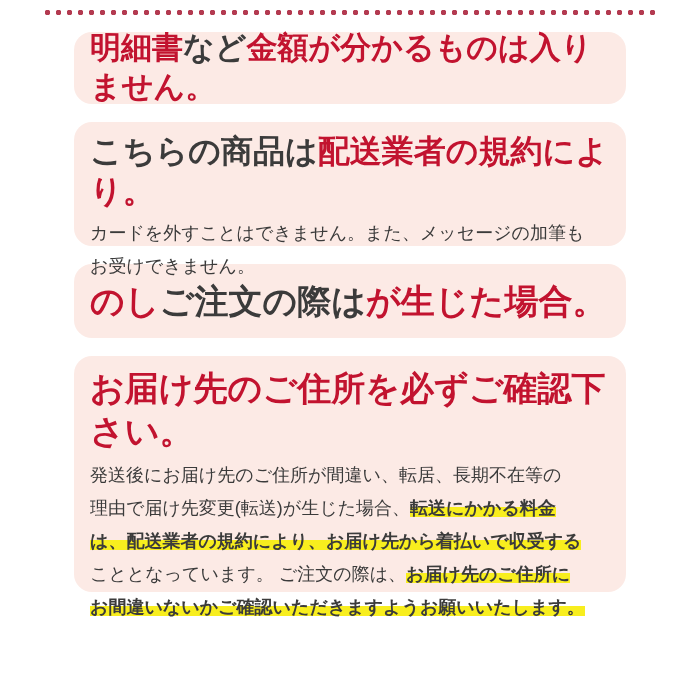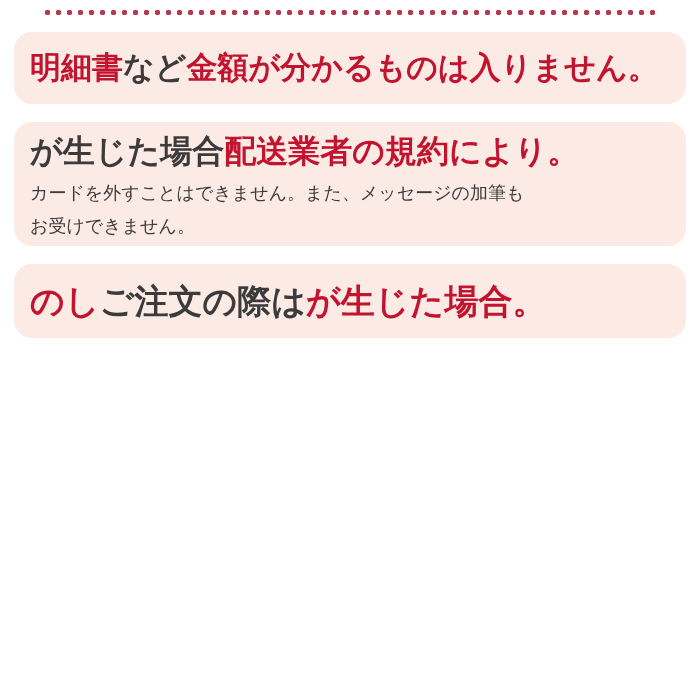--- a/index.html
+++ b/index.html
@@ -30,21 +30,21 @@
   .dotted-divider {
     width: 616px;
     height: 7px;
     margin: 9px auto 0;
     background-image: radial-gradient(circle, var(--title-red) 2.6px, rgba(0,0,0,0) 3px);
     background-size: 11px 7px;
     background-position: left center;
     background-repeat: repeat-x;
   }
   .notice-box {
-    width: 672px;
+    width: 552px;
     margin: 18px auto 0;
     background: var(--box-bg);
     border-radius: 18px;
     padding: 0 6px 0 16px;
   }
   .box-single { display: flex; align-items: center; }
   .box-receipt { height: 72px; margin-top: 16px; }
   .box-card { height: 124px; padding-top: 9px; }
   .box-noshi { height: 74px; }
   .box-address { height: 236px; padding-top: 11px; }
@@ -78,23 +78,31 @@
 <div class="page">
 
 
   <div class="dotted-divider"></div>
 
   <section class="notice-box box-receipt box-single">
     <p class="heading heading-receipt"><span class="c-red">明細書</span><span class="c-dark">など</span><span class="c-red">金額が分かるものは入りません。</span></p>
   </section>
 
   <section class="notice-box box-card">
-    <p class="heading heading-card"><span class="c-dark">が生じた場合</span><span class="c-red">配送業者の規約により。</span></p>
+    <p class="heading heading-card"><span class="c-dark">こちらの商品は</span><span class="c-red">配送業者の規約により。</span></p>
     <p class="body-text"><span class="s-normal">カードを外すことはできません。また、メッセージの加筆も
 お受けできません。</span></p>
   </section>
 
   <section class="notice-box box-noshi box-single">
     <p class="heading heading-noshi"><span class="c-red">のし</span><span class="c-dark">ご注文の際は</span><span class="c-red">が生じた場合。</span></p>
   </section>
 
+  <section class="notice-box box-address">
+    <p class="heading heading-address"><span class="c-red">お届け先のご住所を必ずご確認下さい。</span></p>
+    <p class="body-text"><span class="s-normal">発送後にお届け先のご住所が間違い、転居、長期不在等の
+理由で届け先変更(転送)が生じた場合、</span><span class="s-highlight">転送にかかる料金
+は、配送業者の規約により、お届け先から着払いで収受する</span><span class="s-normal">
+こととなっています。 ご注文の際は、</span><span class="s-highlight">お届け先のご住所に
+お間違いないかご確認いただきますようお願いいたします。</span></p>
+  </section>
 
 </div>
 
 </body></html>

